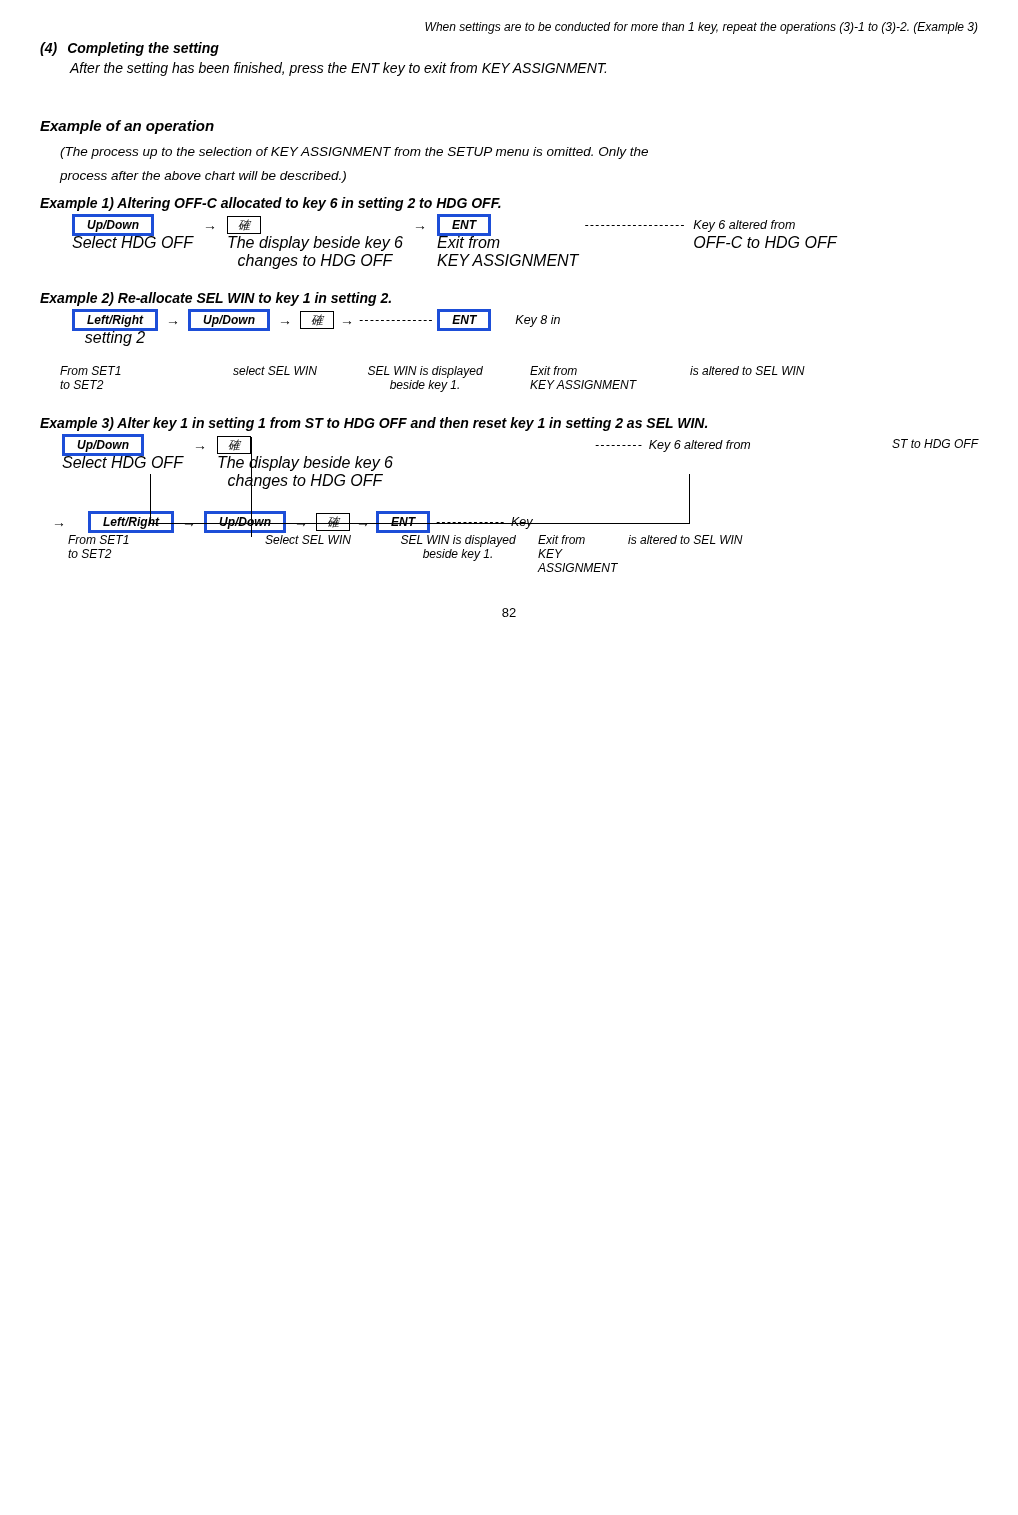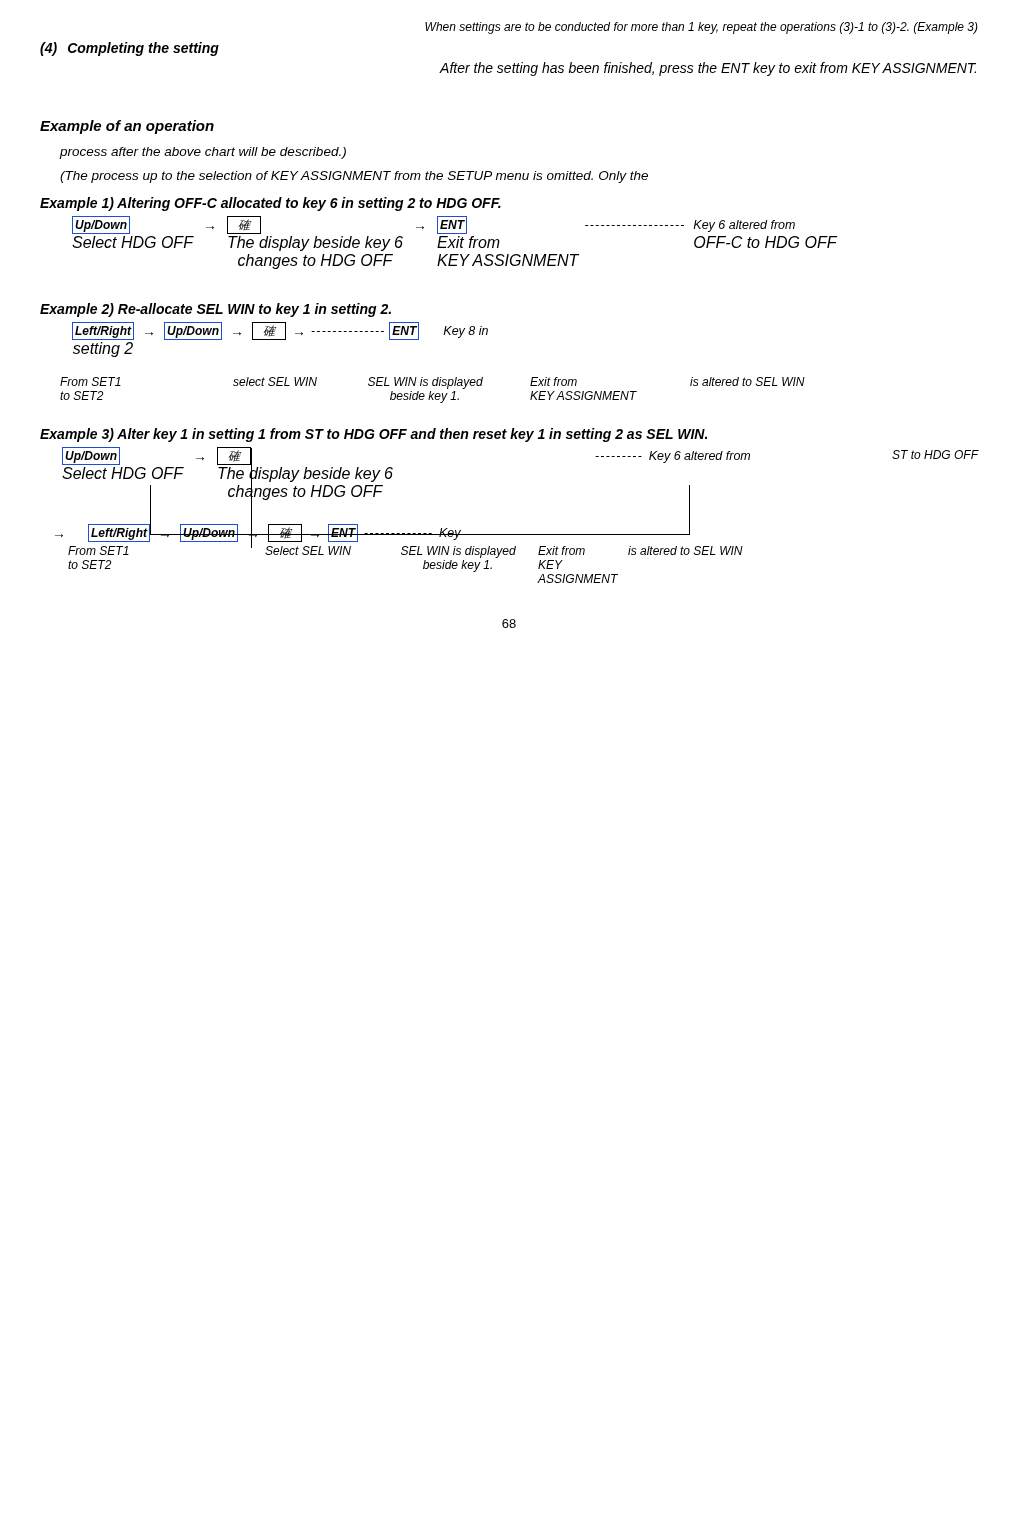--- a/index.html
+++ b/index.html
@@ -24,41 +24,40 @@
       padding-right: 0px;
     }
     .step-label {
       font-weight: bold;
       font-size: 14px;
     }
     .step-content {
       margin-left: 30px;
       font-size: 14px;
       margin-bottom: 8px;
-      text-align: right;
     }
     .example-heading {
       font-size: 15px;
       font-weight: bold;
       margin: 18px 0 8px 0;
     }
     .example-subtext {
       margin-left: 20px;
       font-size: 13.5px;
       margin-bottom: 4px;
       line-height: 1.5;
     }
     .example-title {
       font-weight: bold;
       font-size: 14px;
       margin-bottom: 6px;
     }
     .key-box {
-      border: 1px solid #1d4ed8;
-      padding: 1px 2px;
+      border: 3px solid #1d4ed8;
+      padding: 1px 12px;
       font-size: 12px;
       font-weight: bold;
       white-space: nowrap;
       background: #fff;
     }
     .arrow {
       font-size: 14px;
       font-weight: bold;
     }
     .display-box {
@@ -111,22 +110,22 @@
     <span style="font-size:14px; font-weight:bold;">Completing the setting</span>
   </div>
   <div class="step-content">
     <span>After the setting has been finished, press the ENT key to exit from KEY ASSIGNMENT.</span>
   </div>
 
   <br>
 
   
   <div class="example-heading">Example of an operation</div>
+  <div class="example-subtext">(The process up to the selection of KEY ASSIGNMENT from the SETUP menu is omitted.    Only the</div>
   <div class="example-subtext">process after the above chart will be described.)</div>
-  <div class="example-subtext">(The process up to the selection of KEY ASSIGNMENT from the SETUP menu is omitted.    Only the</div>
 
   
   <div style="margin-top:8px;">
     <div class="example-title">Example 1)    Altering OFF-C allocated to key 6 in setting 2 to HDG OFF.</div>
 
     <div style="margin-left:20px;">
 
       <table class="flow-table">
         <tbody>
             <tr>
@@ -158,21 +157,21 @@
           </td>
         </tr>
       </tbody>
         </table>
     </div>
   </div>
 
   <br>
 
   
-  <div style="margin-top:16px;">
+  <div style="margin-top:5px;">
     <div class="example-title">Example 2)    Re-allocate SEL WIN to key 1 in setting 2.</div>
 
     <div style="margin-left:20px;">
       <table class="flow-table">
         <tbody>
             <tr>
           <td><span class="key-box">Left/Right</span></td>
           <td style="padding:0 6px;"><span class="arrow">→</span></td>
           <td><span class="key-box">Up/Down</span></td>
           <td style="padding:0 6px;"><span class="arrow">→</span></td>
@@ -333,13 +332,13 @@
 
       <div style="position:absolute; top:0px; right:0px; font-size:12px;">
         <span>ST to HDG OFF</span>
       </div>
 
     </div>
   </div>
 
 </div>
 
-<div class="page-number">68</div>
+<div class="page-number">82</div>
 
 </body></html>

